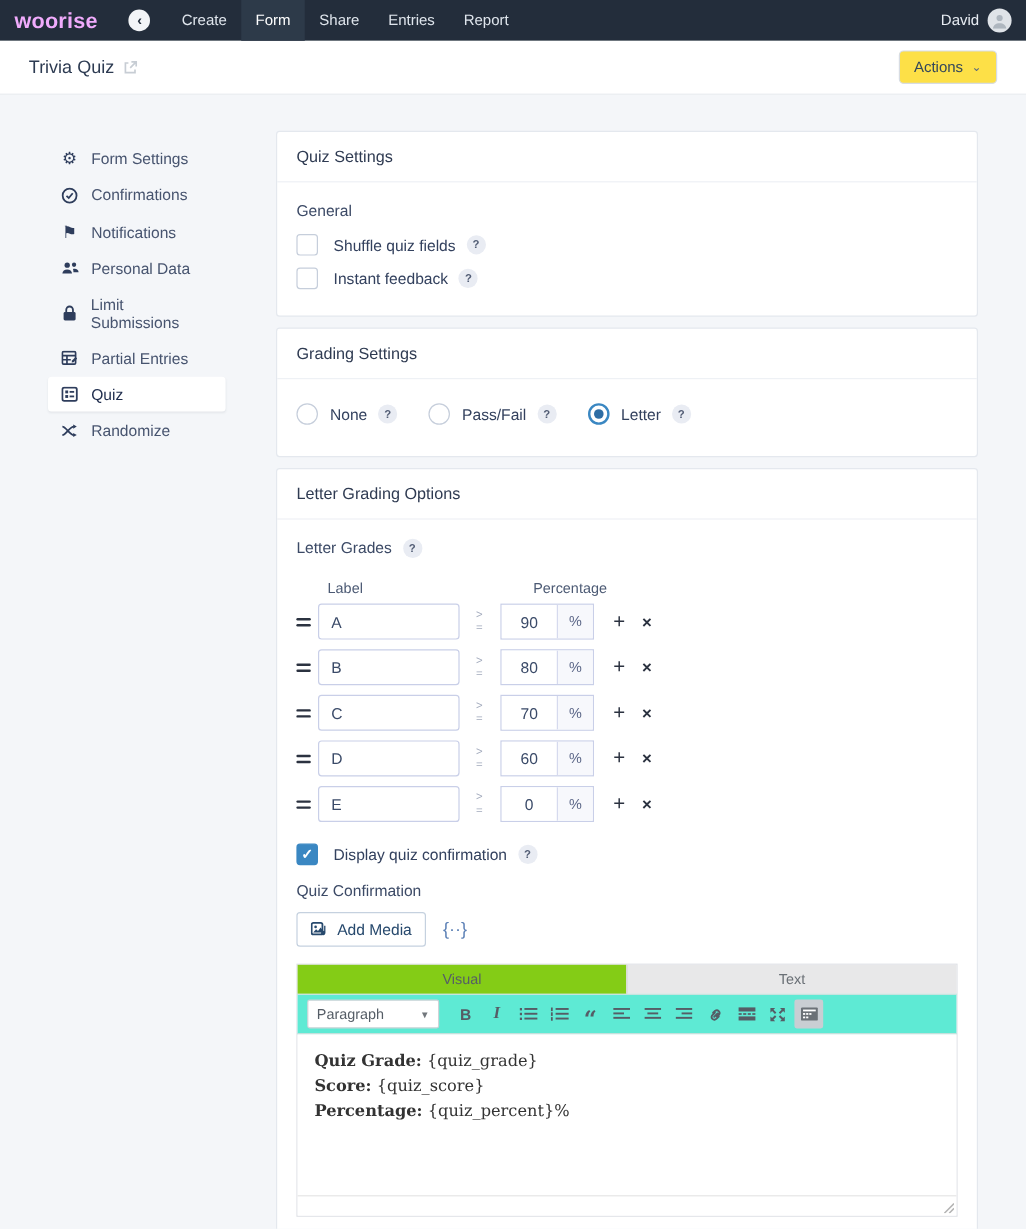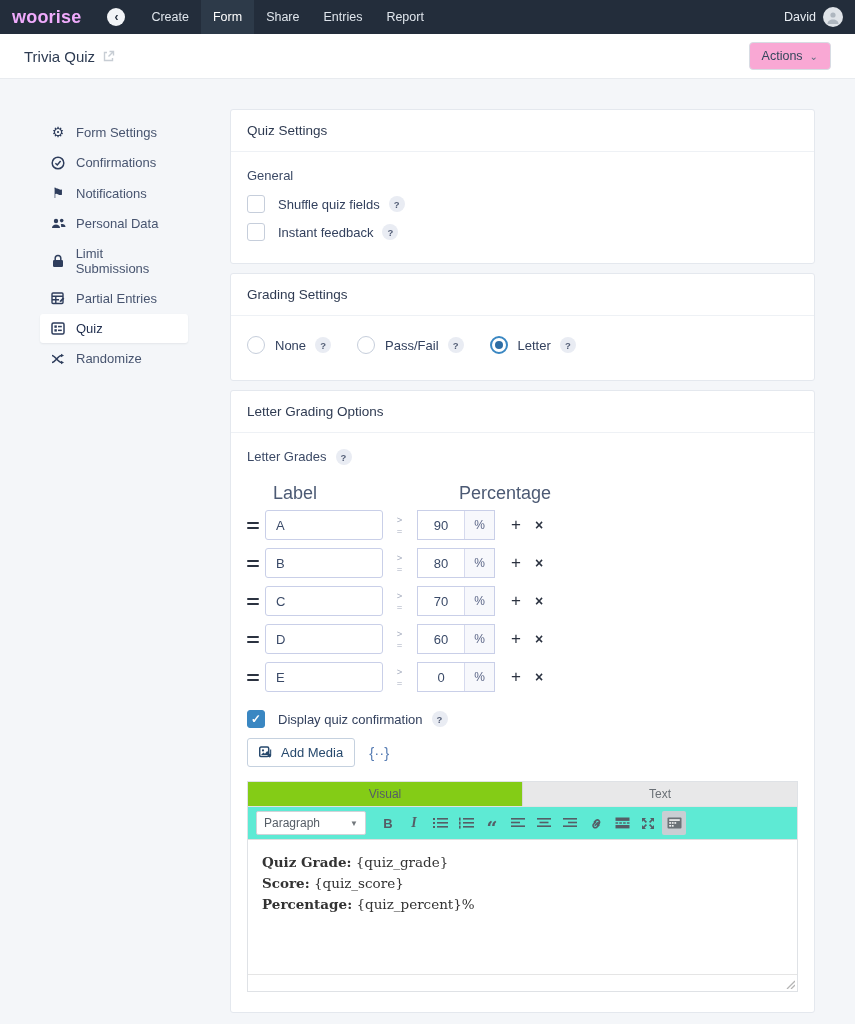--- a/index.html
+++ b/index.html
@@ -16,21 +16,21 @@
   .topnav .nav-item.active { background:#2d3a49; color:#fff; }
   .topbar-right { margin-left:auto; display:flex; align-items:center; gap:7px; }
   .user-name { color:#e8edf3; font-size:12.5px; }
   .avatar { width:20px; height:20px; border-radius:50%; background:#dfe3e8; position:relative; overflow:hidden; }
   .avatar svg { position:absolute; left:3px; top:3px; }
 
   
   .page-header { height:45px; background:#fff; border-bottom:1px solid #e8ebef; display:flex; align-items:center; padding:0 24px; }
   .page-title { font-size:15px; color:#2d3b52; }
   .ext-icon { margin-left:7px; display:inline-flex; opacity:.55; cursor:pointer; }
-  .actions-btn { margin-left:auto; background:#f9a8d4; border:1px solid #d7dce3; border-radius:4px; padding:6px 12px;
+  .actions-btn { margin-left:auto; background:#fde047; border:1px solid #d7dce3; border-radius:4px; padding:6px 12px;
     font-size:12.5px; color:#33475b; display:flex; align-items:center; gap:7px; cursor:pointer; font-family:inherit; }
   .actions-btn .chev { font-size:10px; color:#5a6a7e; }
 
   
   .content { display:flex; padding:30px 40px 0 40px; }
   .sidebar { width:148px; flex:none; padding-top:8px; }
   .side-item { display:flex; align-items:center; gap:10px; padding:7px 10px; font-size:13px; color:#47546f; cursor:pointer;
     border-radius:3px; margin-bottom:1px; }
   .side-item .s-icon { width:16px; display:flex; justify-content:center; color:#2e3d5c; font-size:14px; }
   .side-item.active { background:#fff; color:#1e2c4c; box-shadow:0 1px 2px rgba(40,50,70,.08); }
@@ -54,21 +54,21 @@
   
   .radio-row { display:flex; align-items:center; gap:26px; padding:4px 4px 10px 4px; }
   .radio-opt { display:flex; align-items:center; }
   .rbox { width:18px; height:18px; border:1px solid #c6cedb; border-radius:50%; margin-right:10px; background:#fff;
     display:flex; align-items:center; justify-content:center; cursor:pointer; }
   .rbox.selected { border:2px solid #3a87c2; }
   .rbox.selected i { width:8px; height:8px; border-radius:50%; background:#2e6da4; }
   .radio-label { font-size:13px; color:#33415e; }
 
   
-  .grades-head { display:flex; font-size:18px; color:#4c5a74; margin:18px 0 6px 0; }
+  .grades-head { display:flex; font-size:12px; color:#4c5a74; margin:18px 0 6px 0; }
   .grades-head .h-label { margin-left:30px; }
   .grades-head .h-pct { margin-left:142px; }
   .grade-row { display:flex; align-items:center; margin-bottom:8px; }
   .drag { width:12px; margin:0 6px 0 4px; display:flex; flex-direction:column; gap:3px; cursor:grab; }
   .drag i { display:block; height:2px; background:#2b3240; border-radius:1px; }
   .grade-label { width:118px; height:30px; border:1px solid #c9cfe8; border-radius:3px; padding:0 10px; font-size:13px;
     color:#3a4a68; font-family:inherit; outline:none; }
   .op { font-size:9.5px; color:#a3abbd; margin:0 9px; letter-spacing:1px; width:16px; text-align:center; }
   .pct-group { display:flex; border:1px solid #c9cfe8; border-radius:0; overflow:hidden; height:30px; }
   .pct-input { width:46px; border:none; text-align:center; font-size:13px; color:#3a4a68; font-family:inherit; outline:none; }
@@ -352,20 +352,21 @@
         </div>
 
         <div class="check-row confirm-check">
           <span class="cbox checked">
             <span>✓</span>
           </span>
           <span class="check-label">Display quiz confirmation</span>
           <span class="help-badge">?</span>
         </div>
 
+        <div class="quiz-conf-label">Quiz Confirmation</div>
 
         <div class="media-row">
           <button class="add-media-btn">
             <svg width="15" height="14" viewBox="0 0 15 14">
               <rect x="0.7" y="1" width="9" height="9.6" rx="1.4" fill="none" stroke="#27496d" stroke-width="1.5"></rect>
               <circle cx="4" cy="4.4" r="1.1" fill="#27496d"></circle>
                 <path d="M2 9l2.4-2.6 1.6 1.4L8.2 5l1.2 1.6V9z" fill="#27496d"></path>
               <path d="M12.2 3.4v6.2a1.8 1.8 0 1 1-1.1-1.7V3.4z" fill="#27496d"></path>
             </svg>
             <span>Add Media</span>

